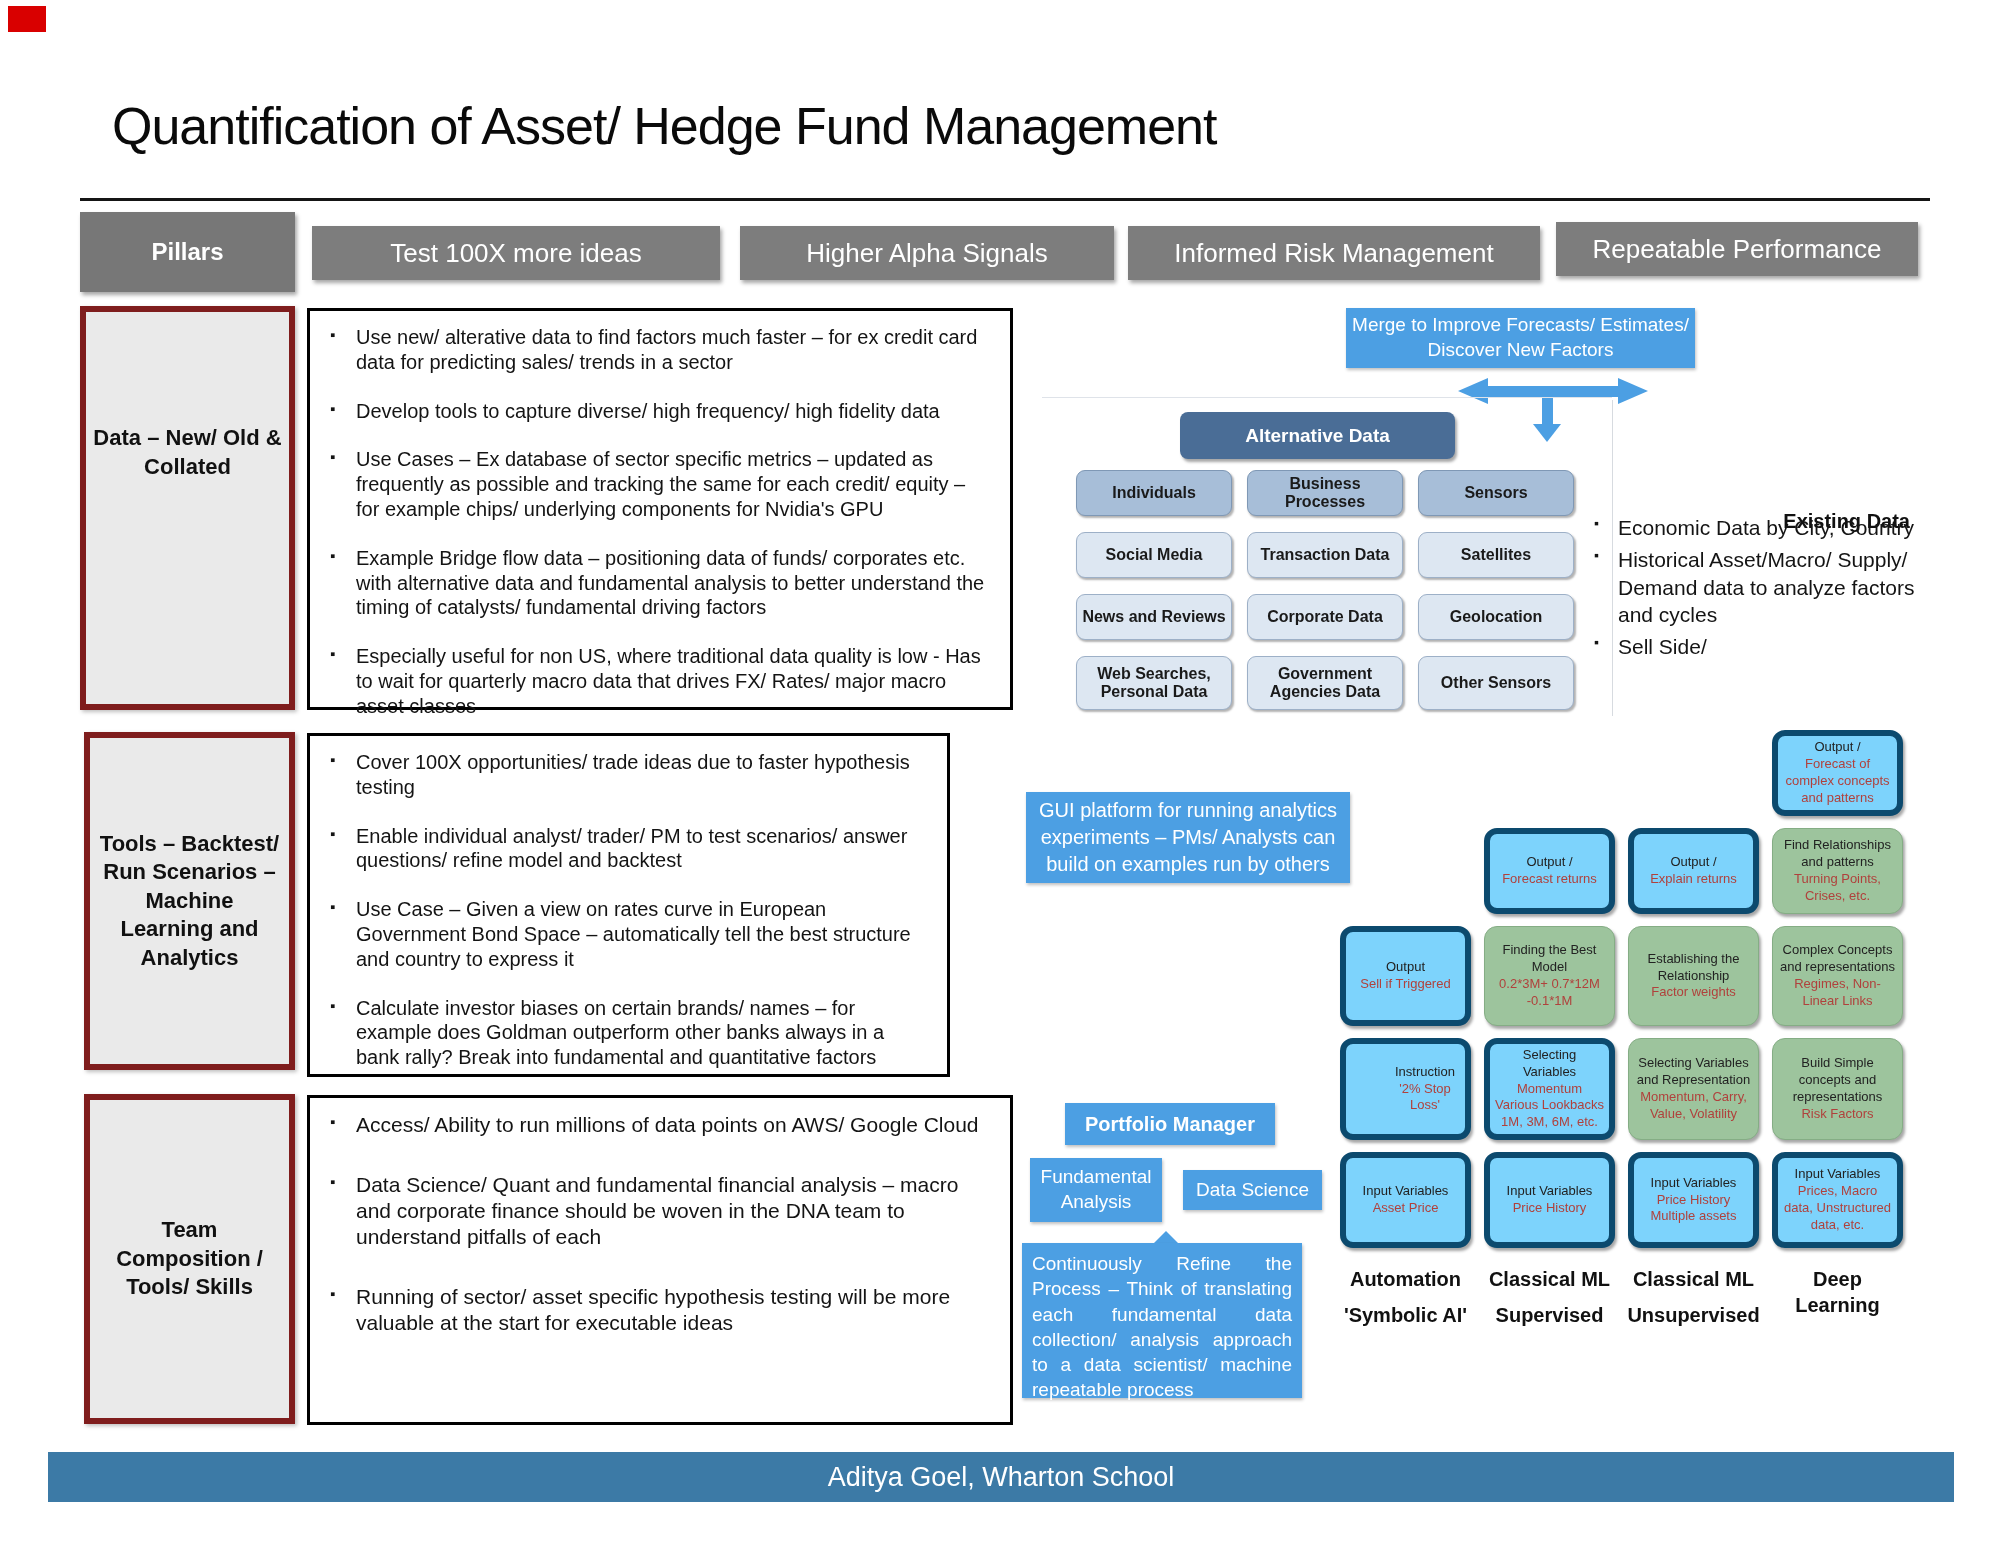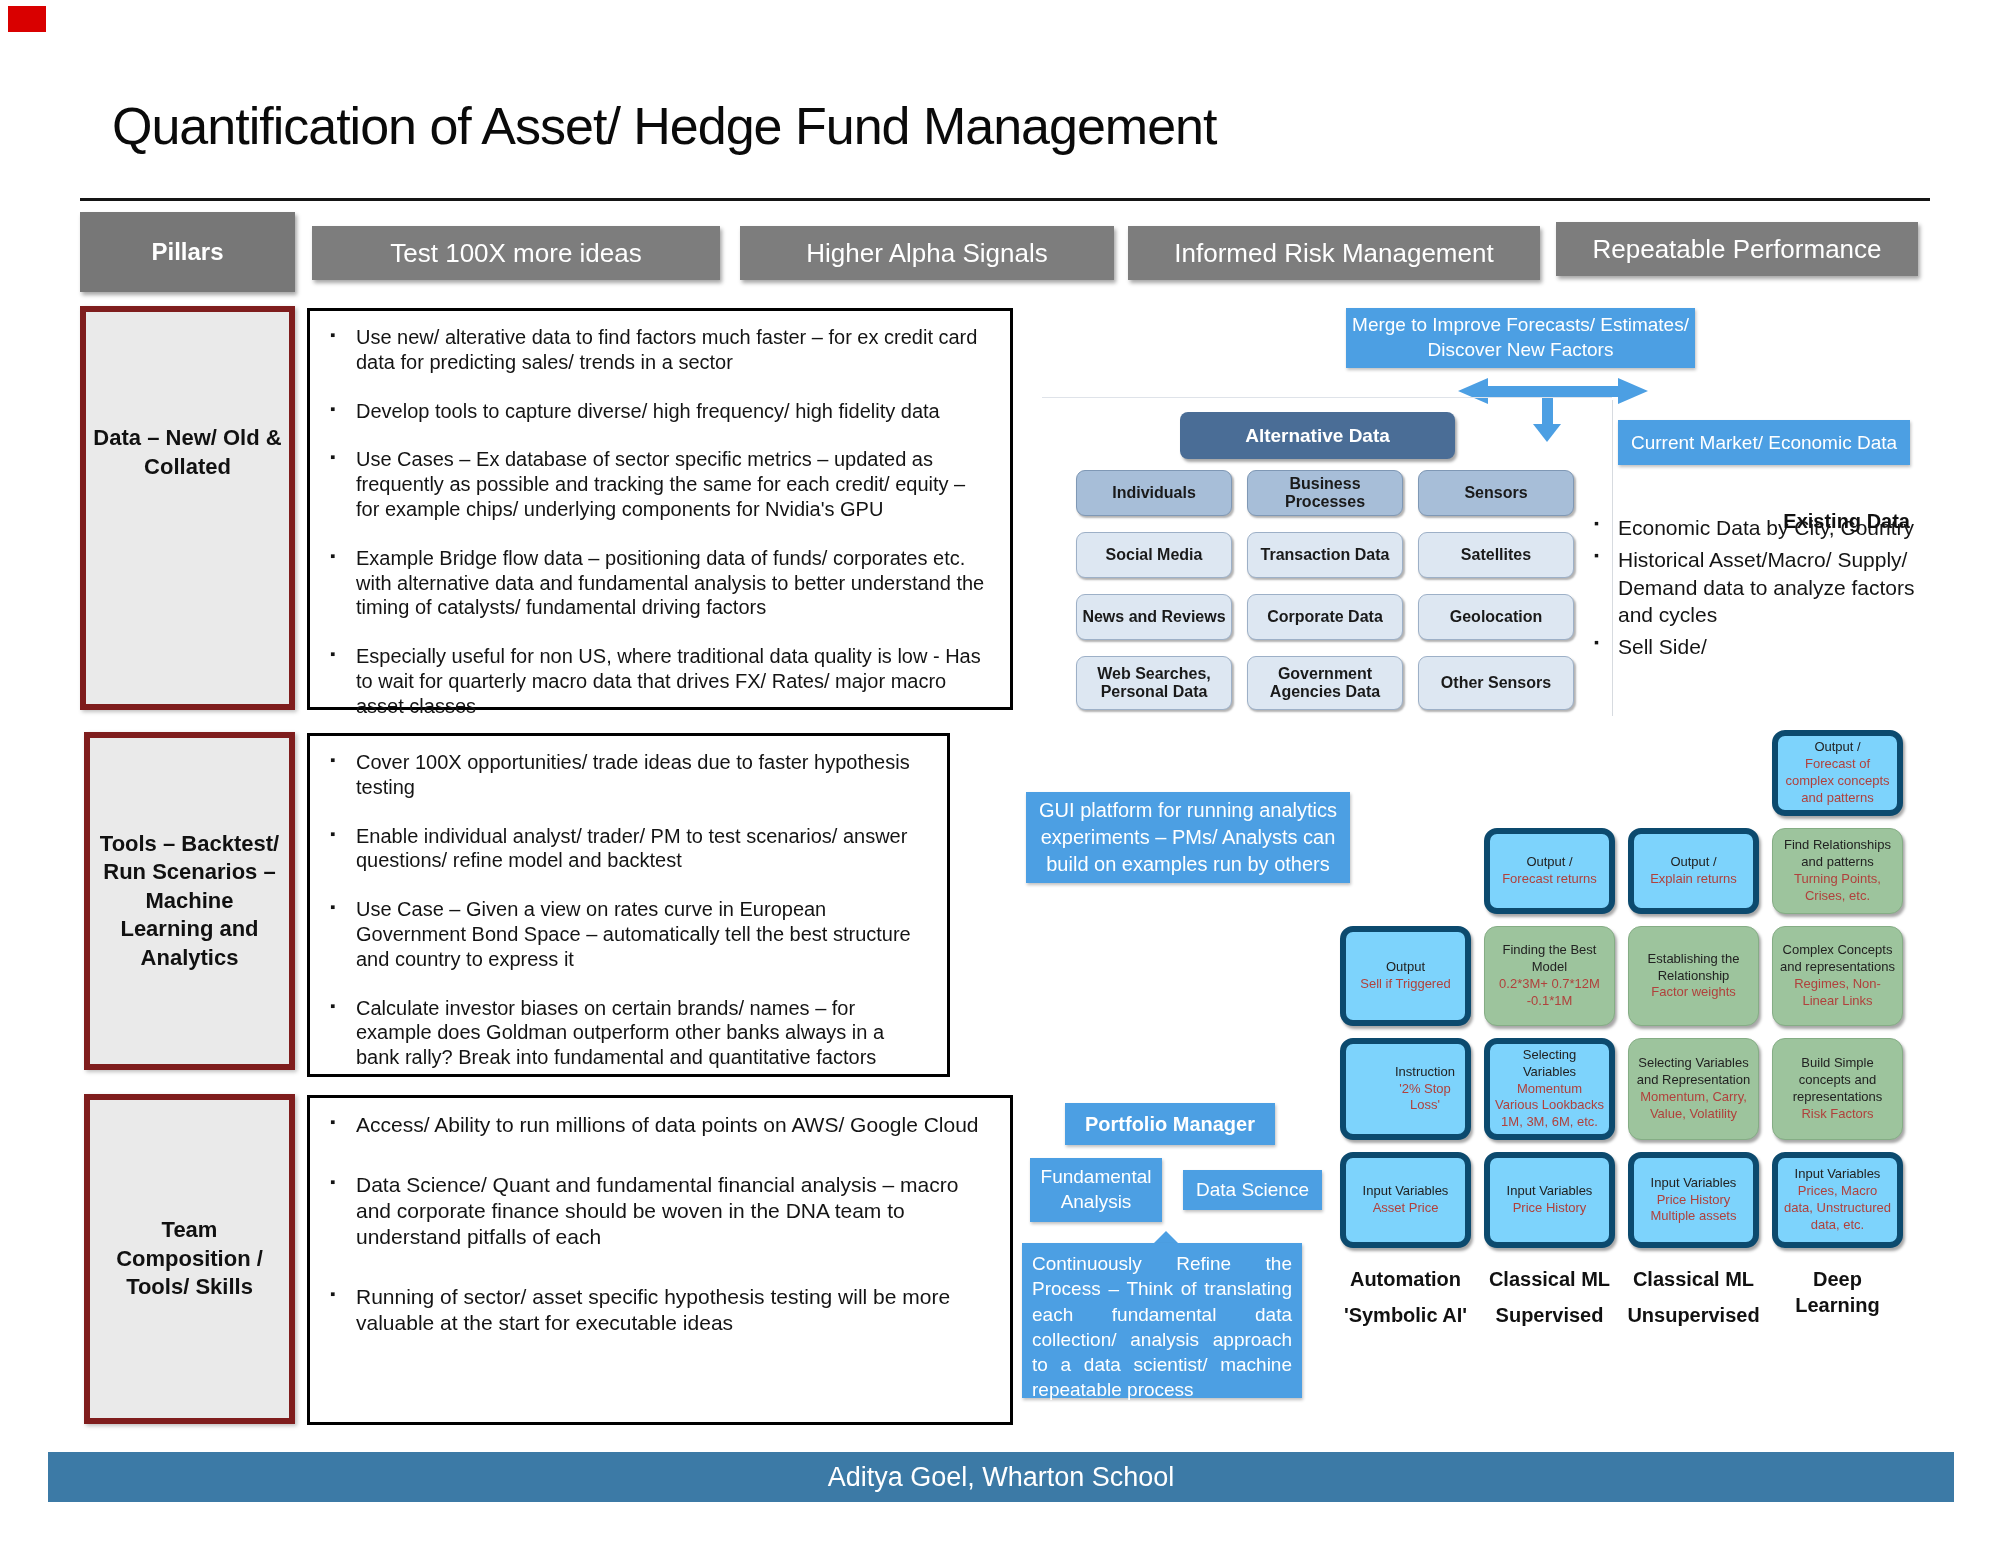--- a/index.html
+++ b/index.html
@@ -170,21 +170,20 @@
       <div class="alt-cell">Transaction Data</div>
       <div class="alt-cell">Satellites</div>
       <div class="alt-cell">News and Reviews</div>
       <div class="alt-cell">Corporate Data</div>
       <div class="alt-cell">Geolocation</div>
       <div class="alt-cell">Web Searches, Personal Data</div>
       <div class="alt-cell">Government Agencies Data</div>
       <div class="alt-cell">Other Sensors</div>
     </div>
 
-  <div class="blue currentmkt-box">Current Market/ Economic Data</div>
   <div class="existing-title">Existing Data</div>
   <ul class="existing-list" id="existing-list">
       <li>Economic Data by City, Country</li>
       <li>Historical Asset/Macro/ Supply/ Demand data to analyze factors and cycles</li>
       <li>Sell Side/</li>
     </ul>
 
   <div class="blue gui-callout">GUI platform for running analytics experiments – PMs/ Analysts can build on examples run by others</div>
   <div class="matrix" id="matrix">
       <div class="mcell gray" style="grid-area: 1 / 4;">

